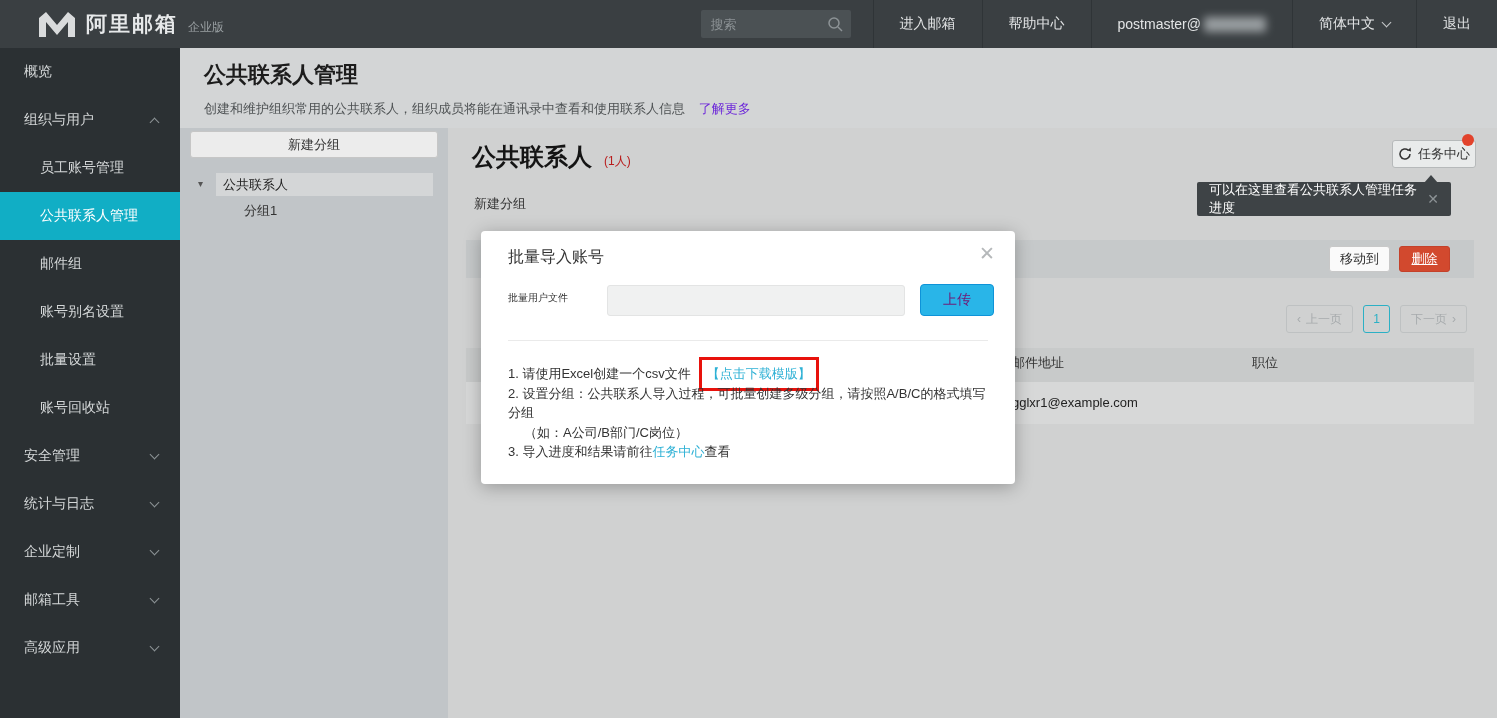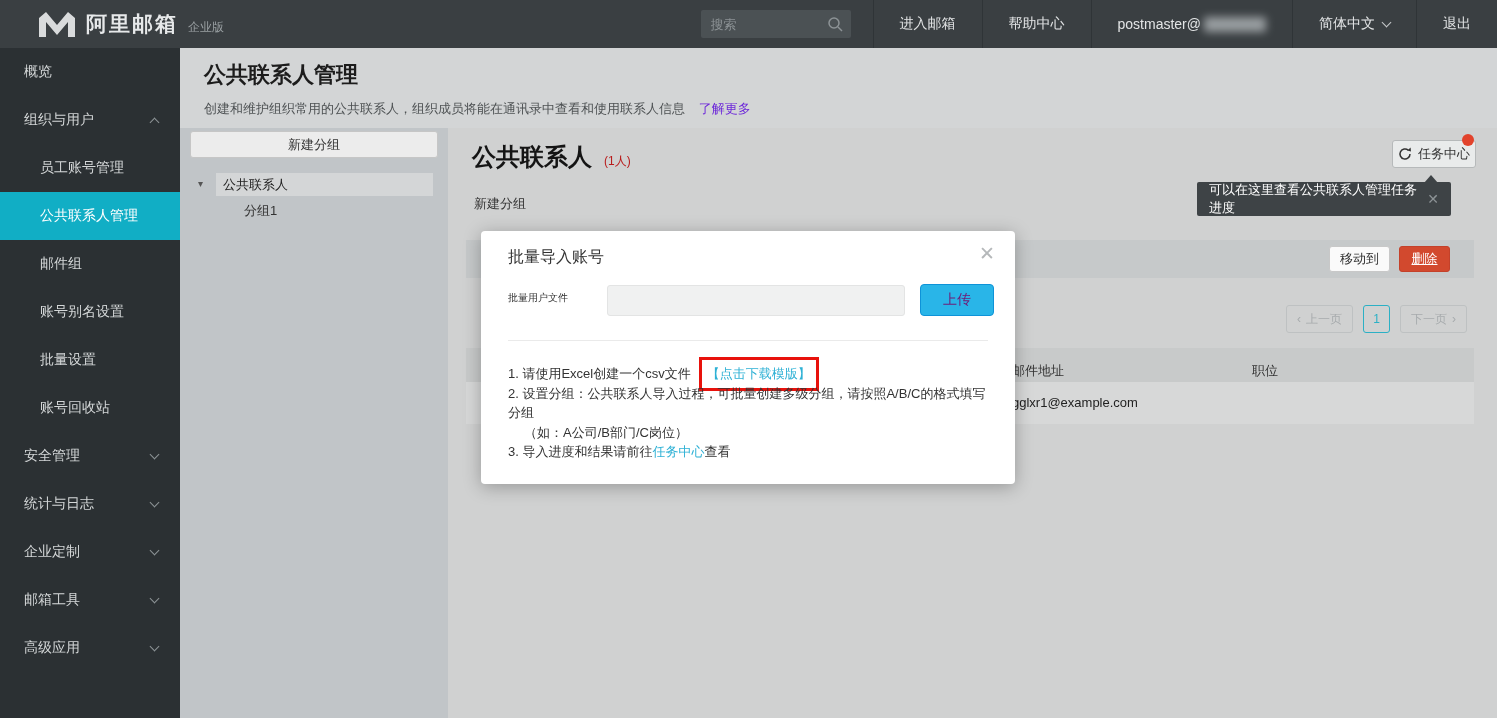--- a/index.html
+++ b/index.html
@@ -59,21 +59,21 @@
 
   .toolbar-strip { position:absolute; left:466px; top:240px; width:1008px; height:38px; background:#c6c9ca; display:flex; align-items:center; justify-content:flex-end; gap:9px; padding-right:24px; }
   .btn-move { width:61px; height:26px; background:#fafafa; border:1px solid #c8c8c8; border-radius:3px; font-size:13px; color:#333; font-family:inherit; cursor:pointer; }
   .btn-delete { width:51px; height:26px; background:#d2492e; border:1px solid #c4412a; border-radius:3px; font-size:13px; color:#fff; font-family:inherit; cursor:pointer;text-decoration:underline; }
 
   .pagination { position:absolute; top:305px; right:30px; display:flex; gap:10px; }
   .pg-btn { height:28px; padding:0 10px; border:1px solid #bec1c2; border-radius:3px; background:transparent; color:#a7abad; font-size:12px; display:flex; align-items:center; gap:5px; font-family:inherit; }
   .pg-current { width:27px; padding:0; justify-content:center; border-color:#2bb0c5; color:#2bb0c5; cursor:pointer; }
 
   .table-head { position:absolute; left:466px; top:348px; width:1008px; height:34px; background:#c8caca; }
-  .table-head span { position:absolute; top:14px; font-size:13px; color:#333; }
+  .table-head span { position:absolute; top:6px; font-size:13px; color:#333; }
   .col-email { left:546px; }
   .col-position { left:786px; }
   .table-row { position:absolute; left:466px; top:382px; width:1008px; height:42px; background:#d7d8d8; cursor:pointer; }
   .table-row .cell-email { position:absolute; left:546px; top:13px; font-size:13px; color:#222; }
 
   
   .modal { position:absolute; left:481px; top:231px; width:534px; height:253px; background:#fff; border-radius:4px; box-shadow:0 3px 18px rgba(0,0,0,.28); z-index:20; }
   .modal-title { position:absolute; left:27px; top:16px; font-size:16px; color:#333; }
   .modal-close { position:absolute; right:20px; top:11px; font-size:19px; color:#b5b8ba; cursor:pointer; }
   .file-label { position:absolute; left:27px; top:60px; font-size:10px; color:#333; }

